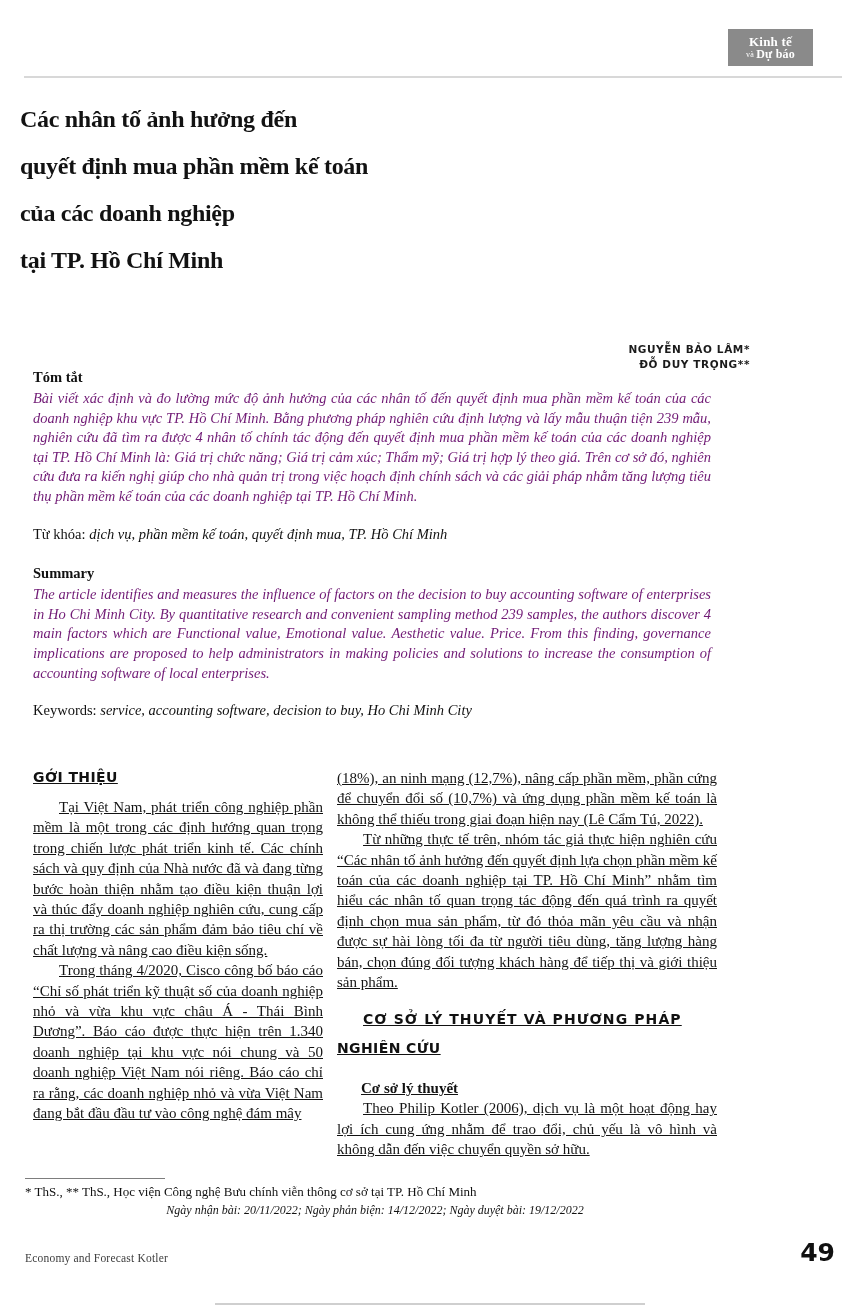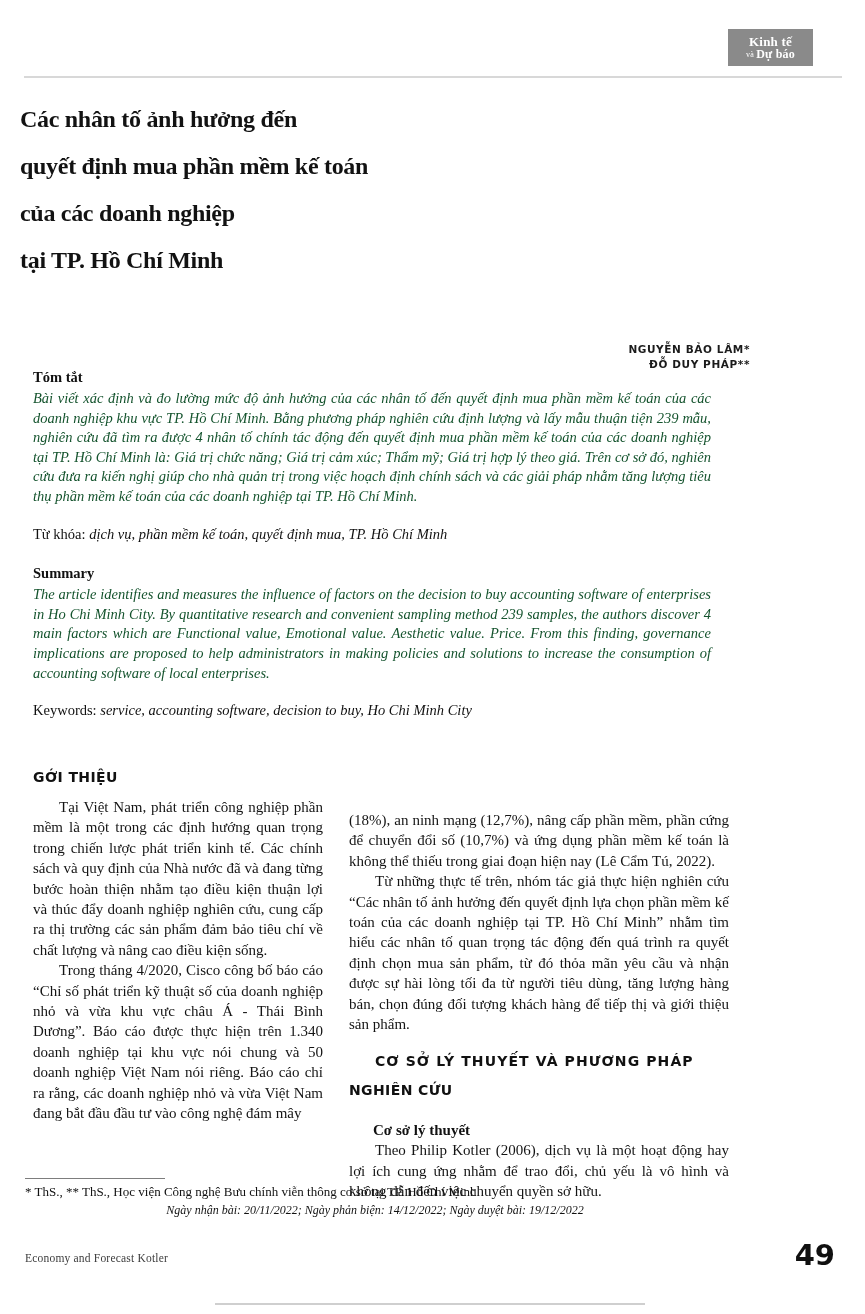--- a/index.html
+++ b/index.html
@@ -120,21 +120,21 @@
     line-height: 19px;
     margin: 0 0 2px 0;
   }
   .abs-text {
     font-family: "Liberation Serif", serif;
     font-style: italic;
     font-size: 14.5px;
     line-height: 19.6px;
     text-align: justify;
     margin: 0;
-    color: #14532d;
+    color: #701a75;
   }
   .kw {
     font-family: "Liberation Serif", serif;
     font-size: 14.5px;
     line-height: 19.6px;
     font-style: italic;
     margin: 18px 0 0 0;
   }
   .kw b {
     font-style: normal;
@@ -147,23 +147,24 @@
     position: absolute;
     left: 33px;
     top: 768px;
     width: 700px;
     height: 390px;
   }
   .col {
     position: absolute;
     top: 0;
     width: 290px;
+    text-decoration: underline;
   }
   .col-left  { left: 0; }
-  .col-right { left: 316px; width: 380px; margin-top: 42px; }
+  .col-right { left: 304px; width: 380px; }
 
   .head-1 {
     font-family: "DejaVu Sans", sans-serif;
     font-weight: bold;
     font-size: 14px;
     letter-spacing: .4px;
     margin: 0 0 11px 0;
     line-height: 18px;
   }
   .head-1.spaced {
@@ -231,21 +232,21 @@
     font-size: 11.5px;
     color: #3c3c3c;
     letter-spacing: .2px;
   }
   .pg-number {
     position: absolute;
     right: 30px;
     top: 1238px;
     font-family: "DejaVu Sans", sans-serif;
     font-weight: bold;
-    font-size: 29px;
+    font-size: 25px;
     color: #101010;
   }
   .rule-bottom {
     position: absolute;
     left: 215px;
     top: 1303px;
     width: 430px;
     height: 2px;
     background: #cfcfcf;
   }
@@ -265,21 +266,21 @@
 
   <div class="title-block">
     <div class="tline">Các nhân tố ảnh hưởng đến</div>
     <div class="tline">quyết định mua phần mềm kế toán</div>
     <div class="tline">của các doanh nghiệp</div>
     <div class="tline">tại TP. Hồ Chí Minh</div>
   </div>
 
   <div class="authors">
     <div>NGUYỄN BẢO LÂM*</div>
-    <div>ĐỖ DUY PHÁP**</div>
+    <div>ĐỖ DUY TRỌNG**</div>
   </div>
 
   <div class="abstract-wrap">
     <p class="sec-label">Tóm tắt</p>
     <p class="abs-text">Bài viết xác định và đo lường mức độ ảnh hưởng của các nhân tố đến quyết định mua phần mềm kế toán của các doanh nghiệp khu vực TP. Hồ Chí Minh. Bằng phương pháp nghiên cứu định lượng và lấy mẫu thuận tiện 239 mẫu, nghiên cứu đã tìm ra được 4 nhân tố chính tác động đến quyết định mua phần mềm kế toán của các doanh nghiệp tại TP. Hồ Chí Minh là: Giá trị chức năng; Giá trị cảm xúc; Thẩm mỹ; Giá trị hợp lý theo giá. Trên cơ sở đó, nghiên cứu đưa ra kiến nghị giúp cho nhà quản trị trong việc hoạch định chính sách và các giải pháp nhằm tăng lượng tiêu thụ phần mềm kế toán của các doanh nghiệp tại TP. Hồ Chí Minh.</p>
 
     <p class="kw"><b>Từ khóa:</b><span> dịch vụ, phần mềm kế toán, quyết định mua, TP. Hồ Chí Minh</span></p>
 
     <div class="gap-md"></div>
 

